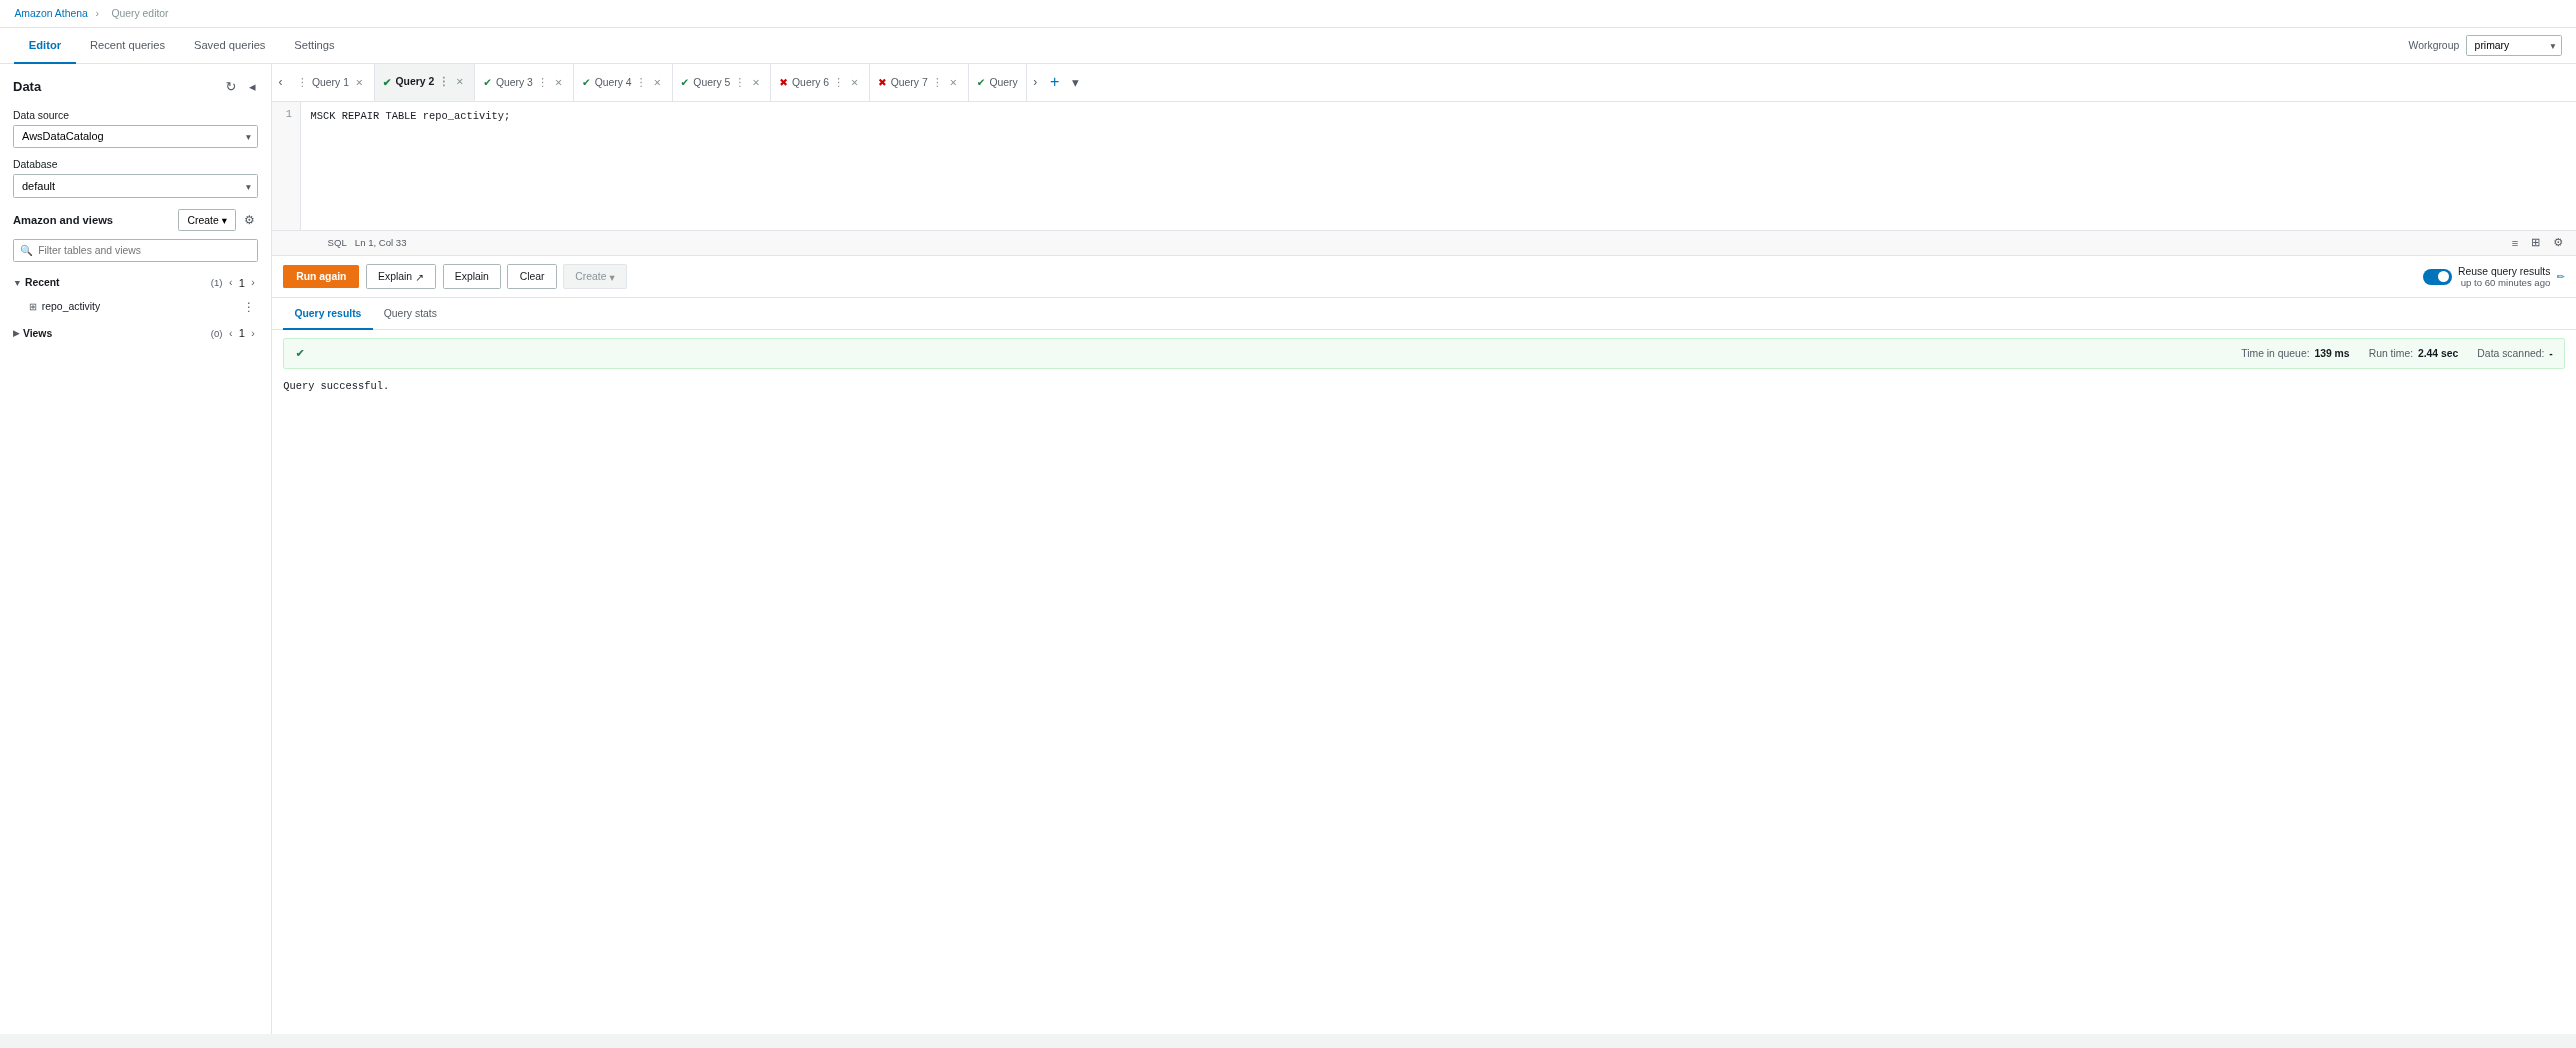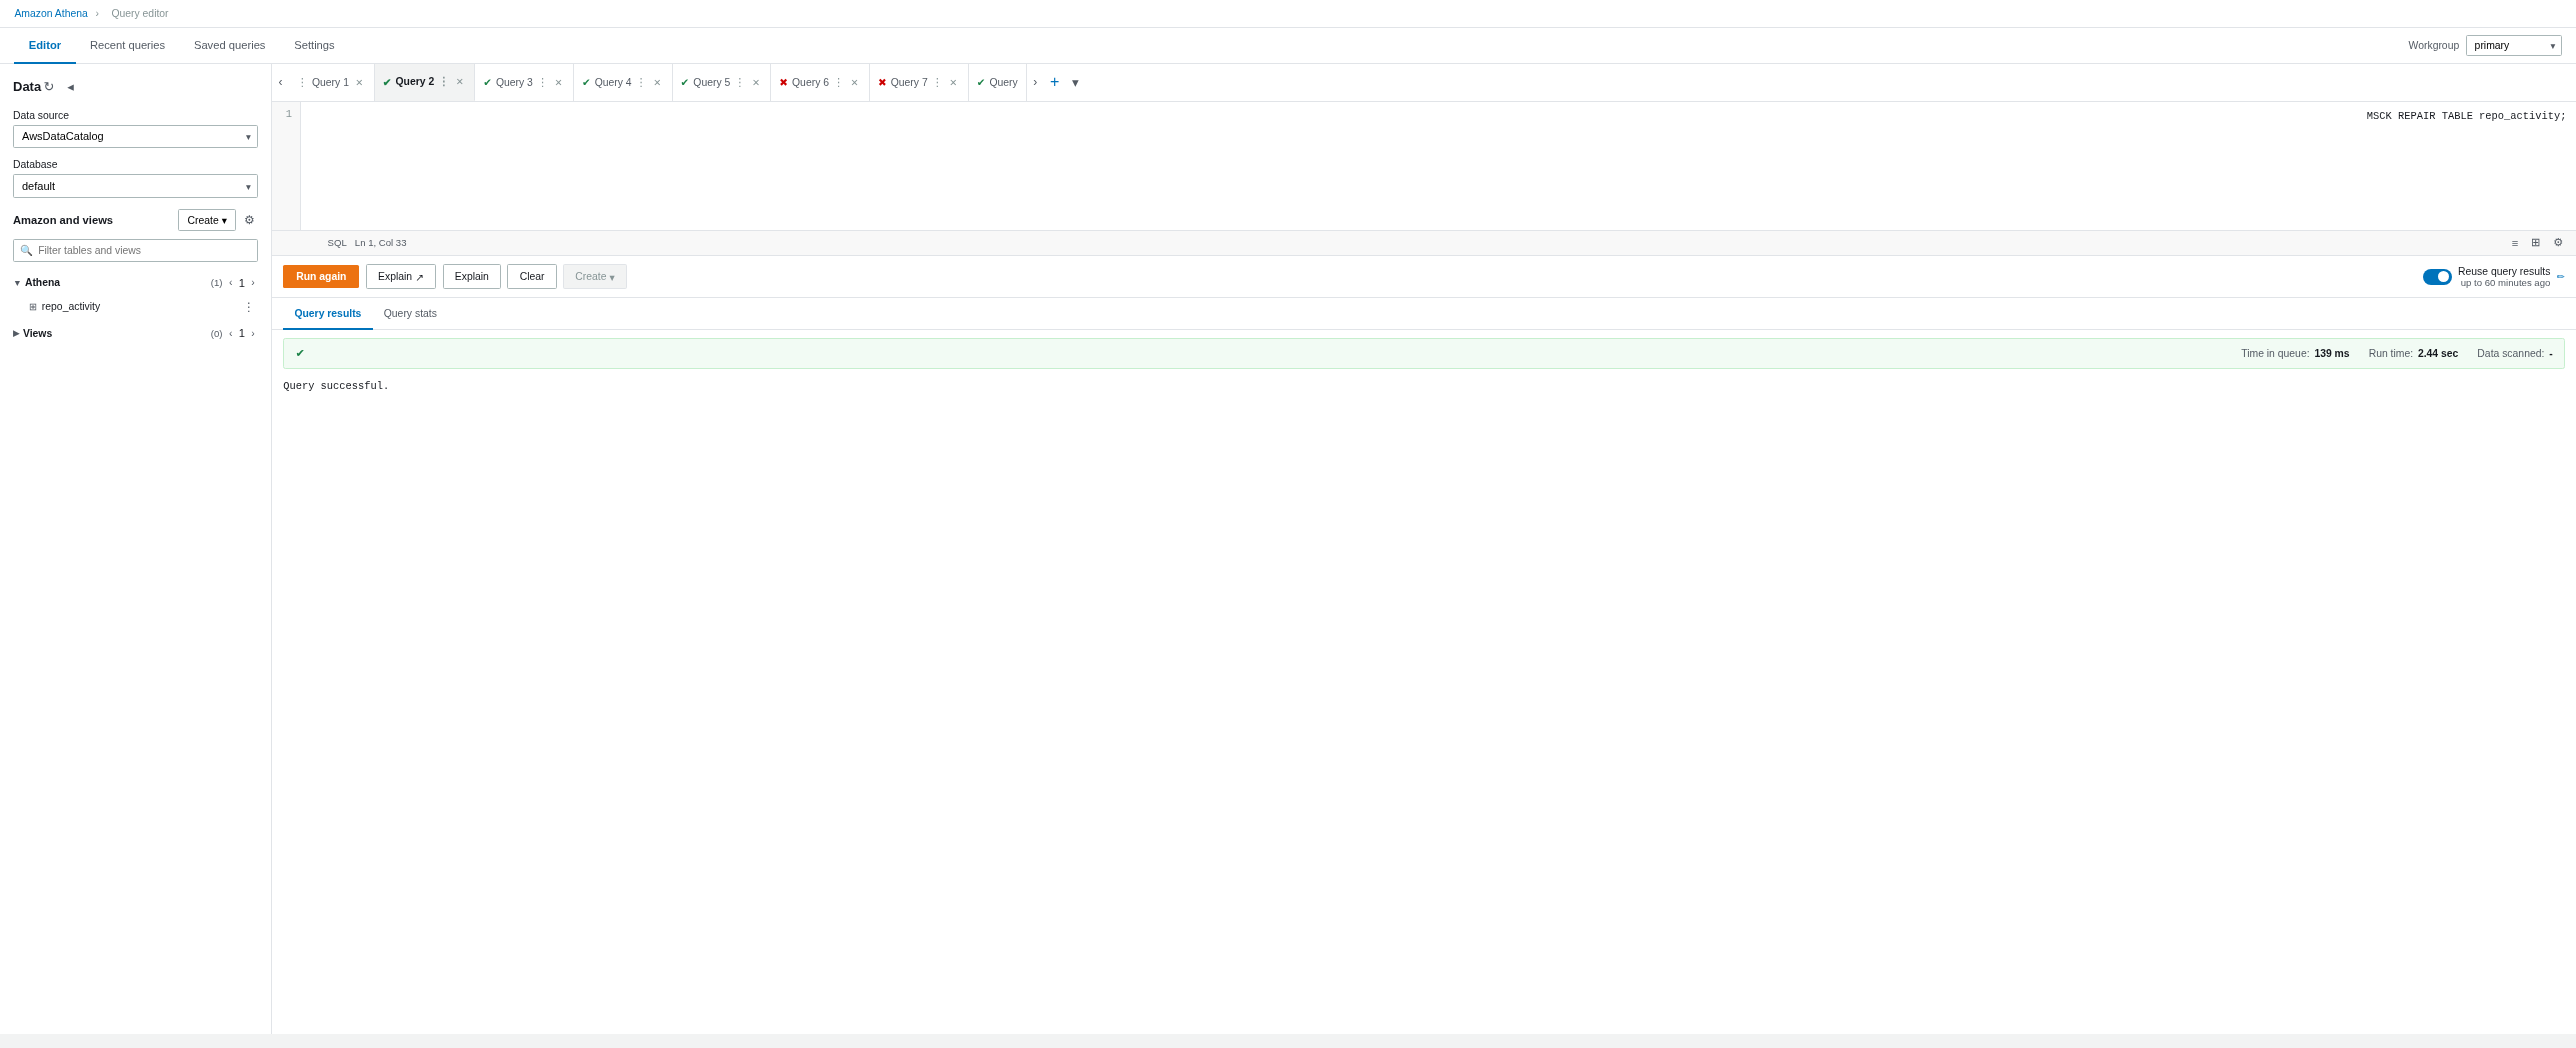--- a/index.html
+++ b/index.html
@@ -18,21 +18,21 @@
     .workgroup-area { display: flex; align-items: center; gap: 6.4px; font-size: 10.4px; color: #545b64; }
     .workgroup-select { padding: 4px 22.4px 4px 8px; border: 0.8px solid #aab7b8; border-radius: 1.6px; background: #fff; font-size: 10.4px; appearance: none; cursor: pointer; min-width: 96px; }
     .workgroup-wrapper { position: relative; display: inline-block; }
     .workgroup-wrapper::after { content: "▾"; position: absolute; right: 6.4px; top: 50%; transform: translateY(-50%); pointer-events: none; font-size: 9.6px; color: #545b64; }
 
     
     .main-layout { display: flex; height: calc(100vh - 78px); }
 
     
     .sidebar { width: 272px; min-width: 272px; background: #fff; border-right: 0.8px solid #e1e4e8; display: flex; flex-direction: column; padding: 13px; overflow-y: auto; }
-    .sidebar-header { display: flex; align-items: center; margin-bottom: 13px; }
+    .sidebar-header { display: flex; align-items: center; justify-content: space-between; margin-bottom: 13px; }
     .sidebar-title { font-weight: 700; font-size: 13px; }
     .sidebar-icons { display: flex; gap: 8px; }
     .icon-btn { background: none; border: none; cursor: pointer; color: #545b64; font-size: 13px; padding: 2.4px; }
 
     .label { font-size: 10.4px; color: #16191f; margin-bottom: 4px; font-weight: 400; }
     .select-wrapper { position: relative; margin-bottom: 11.2px; }
     .select-wrapper select { width: 100%; padding: 4.8px 22.4px 4.8px 8px; border: 0.8px solid #aab7b8; border-radius: 1.6px; background: #fff; font-size: 11px; appearance: none; cursor: pointer; }
     .select-wrapper::after { content: "▾"; position: absolute; right: 7.2px; top: 50%; transform: translateY(-50%); pointer-events: none; font-size: 9.6px; color: #545b64; }
 
     .tables-views-header { display: flex; align-items: center; justify-content: space-between; margin-bottom: 8px; }
@@ -72,21 +72,21 @@
     .tab-dots { color: #879596; font-size: 11.2px; }
     .tab-close { background: none; border: none; cursor: pointer; color: #879596; font-size: 9.6px; padding: 0.8px 2.4px; }
     .tab-add { background: none; border: none; cursor: pointer; color: #0073bb; font-size: 16px; padding: 0 6.4px; height: 37px; display: flex; align-items: center; }
     .tab-dropdown { background: none; border: none; cursor: pointer; color: #545b64; padding: 0 6.4px; height: 37px; display: flex; align-items: center; }
 
     
     .editor-wrapper { background: #fff; margin: 0; border-bottom: 0.8px solid #e1e4e8; flex-shrink: 0; }
     .code-editor { font-family: "Courier New", Courier, monospace; font-size: 10.4px; background: #fff; padding: 0; min-height: 128px; display: flex; }
     .line-numbers { background: #f8f8f8; border-right: 0.8px solid #e1e4e8; padding: 6.4px 8px; color: #879596; font-size: 10.4px; min-width: 29px; text-align: right; user-select: none; }
     .code-lines { padding: 6.4px 9.6px; flex: 1; }
-    .code-line { font-family: "Courier New", Courier, monospace; font-size: 10.4px; color: #16191f; line-height: 1.6; text-align: right; }
+    .code-line { font-family: "Courier New", Courier, monospace; font-size: 10.4px; color: #16191f; line-height: 1.6; }
     .editor-status-bar { display: flex; align-items: center; justify-content: space-between; padding: 4px 9.6px; background: #f8f8f8; border-top: 0.8px solid #e1e4e8; font-size: 9.6px; color: #545b64; }
     .editor-status-left { display: flex; gap: 8px; align-items: center; margin-left: 46px; }
     .editor-status-right { display: flex; gap: 6.4px; align-items: center; }
     .status-icon-btn { background: none; border: none; cursor: pointer; color: #545b64; font-size: 11.2px; padding: 1.6px 3.2px; }
 
     
     .toolbar { display: flex; align-items: center; padding: 8px 11.2px; background: #fff; border-bottom: 0.8px solid #e1e4e8; gap: 6.4px; flex-shrink: 0; }
     .btn-run { background: #ec7211; color: #fff; border: none; padding: 5.6px 13px; border-radius: 1.6px; font-size: 10.4px; font-weight: 600; cursor: pointer; }
     .btn-outline { background: #fff; color: #16191f; border: 0.8px solid #aab7b8; padding: 5.6px 11.2px; border-radius: 1.6px; font-size: 10.4px; cursor: pointer; display: flex; align-items: center; gap: 3.2px; }
     .btn-disabled { background: #f2f3f3; color: #879596; border: 0.8px solid #e1e4e8; padding: 5.6px 11.2px; border-radius: 1.6px; font-size: 10.4px; cursor: not-allowed; display: flex; align-items: center; gap: 3.2px; }
@@ -176,21 +176,21 @@
     </div>
 
     <div class="search-box">
       <span class="search-icon">🔍</span>
       <input type="text" placeholder="Filter tables and views" style="">
     </div>
 
     <div class="tree-section">
       <div class="tree-section-header">
         <span class="tree-arrow">▼</span>
-        <span class="tree-label">Athena</span>
+        <span class="tree-label">Recent</span>
         <span class="tree-count">(1)</span>
         <div class="tree-nav">
           <button class="tree-nav-btn">‹</button>
           <span>1</span>
           <button class="tree-nav-btn">›</button>
         </div>
       </div>
       <div class="tree-item">
         <span class="tree-item-icon">⊞</span>
         <span class="tree-item-name">repo_activity</span>

